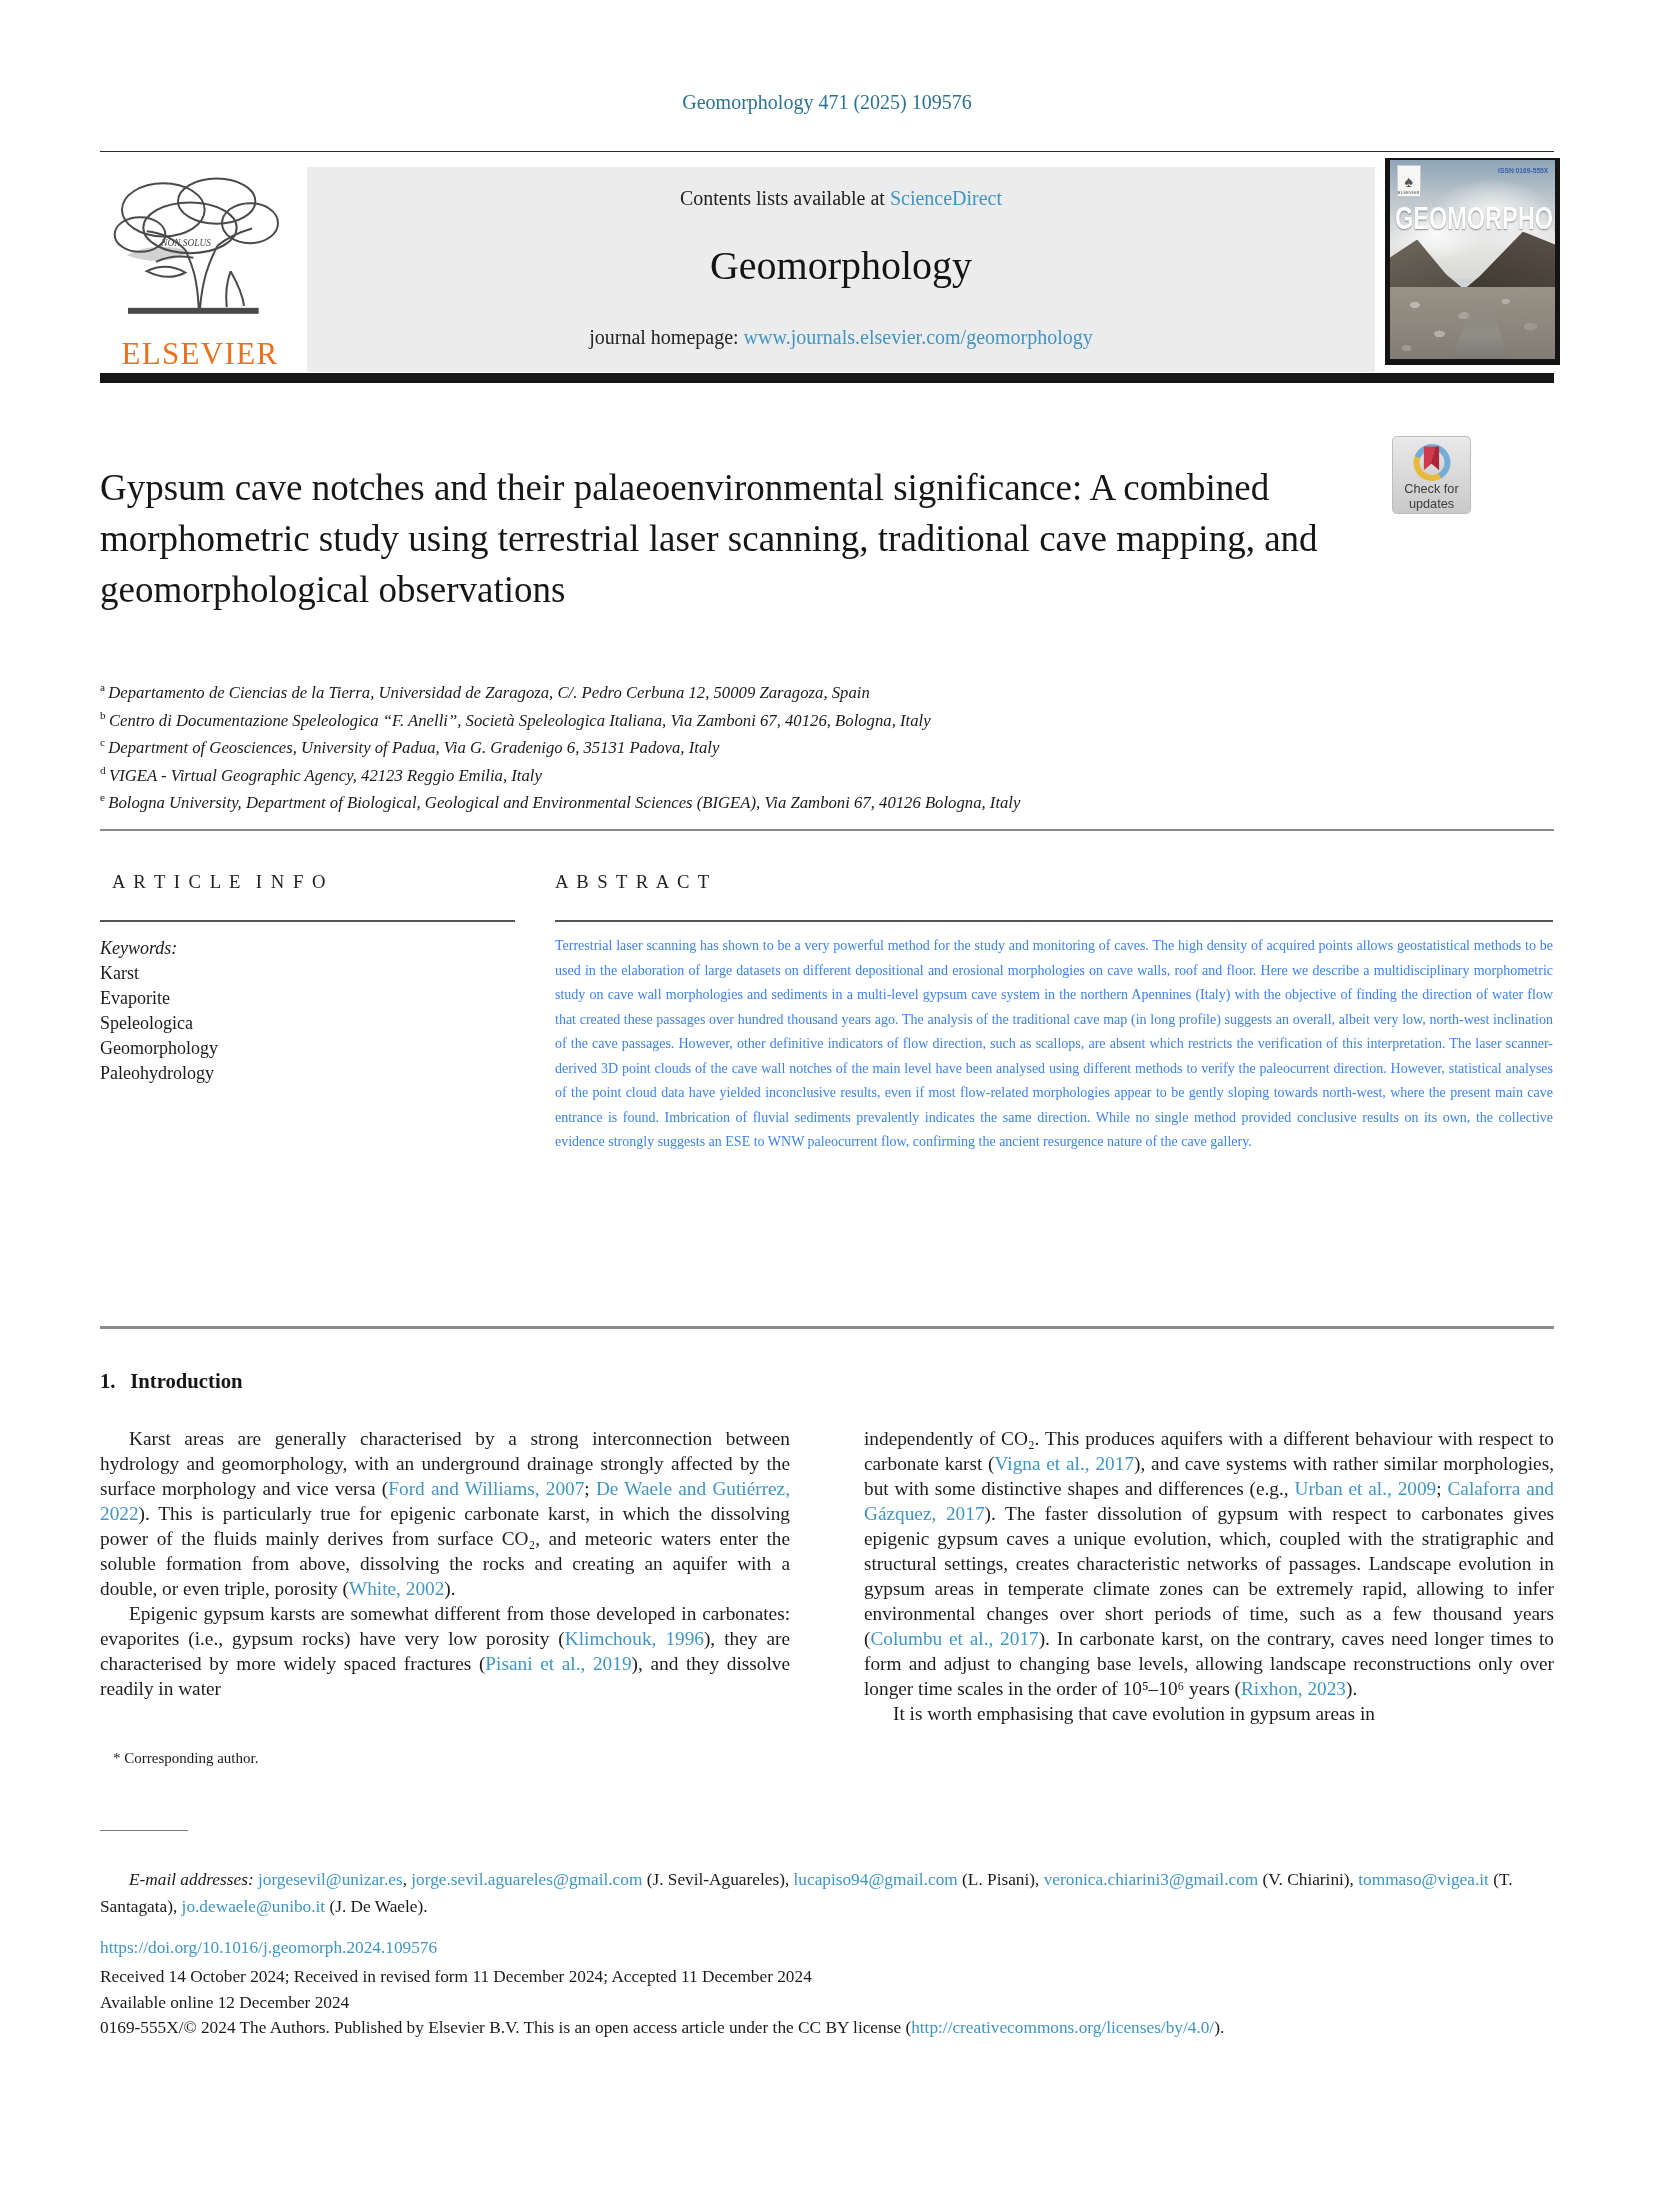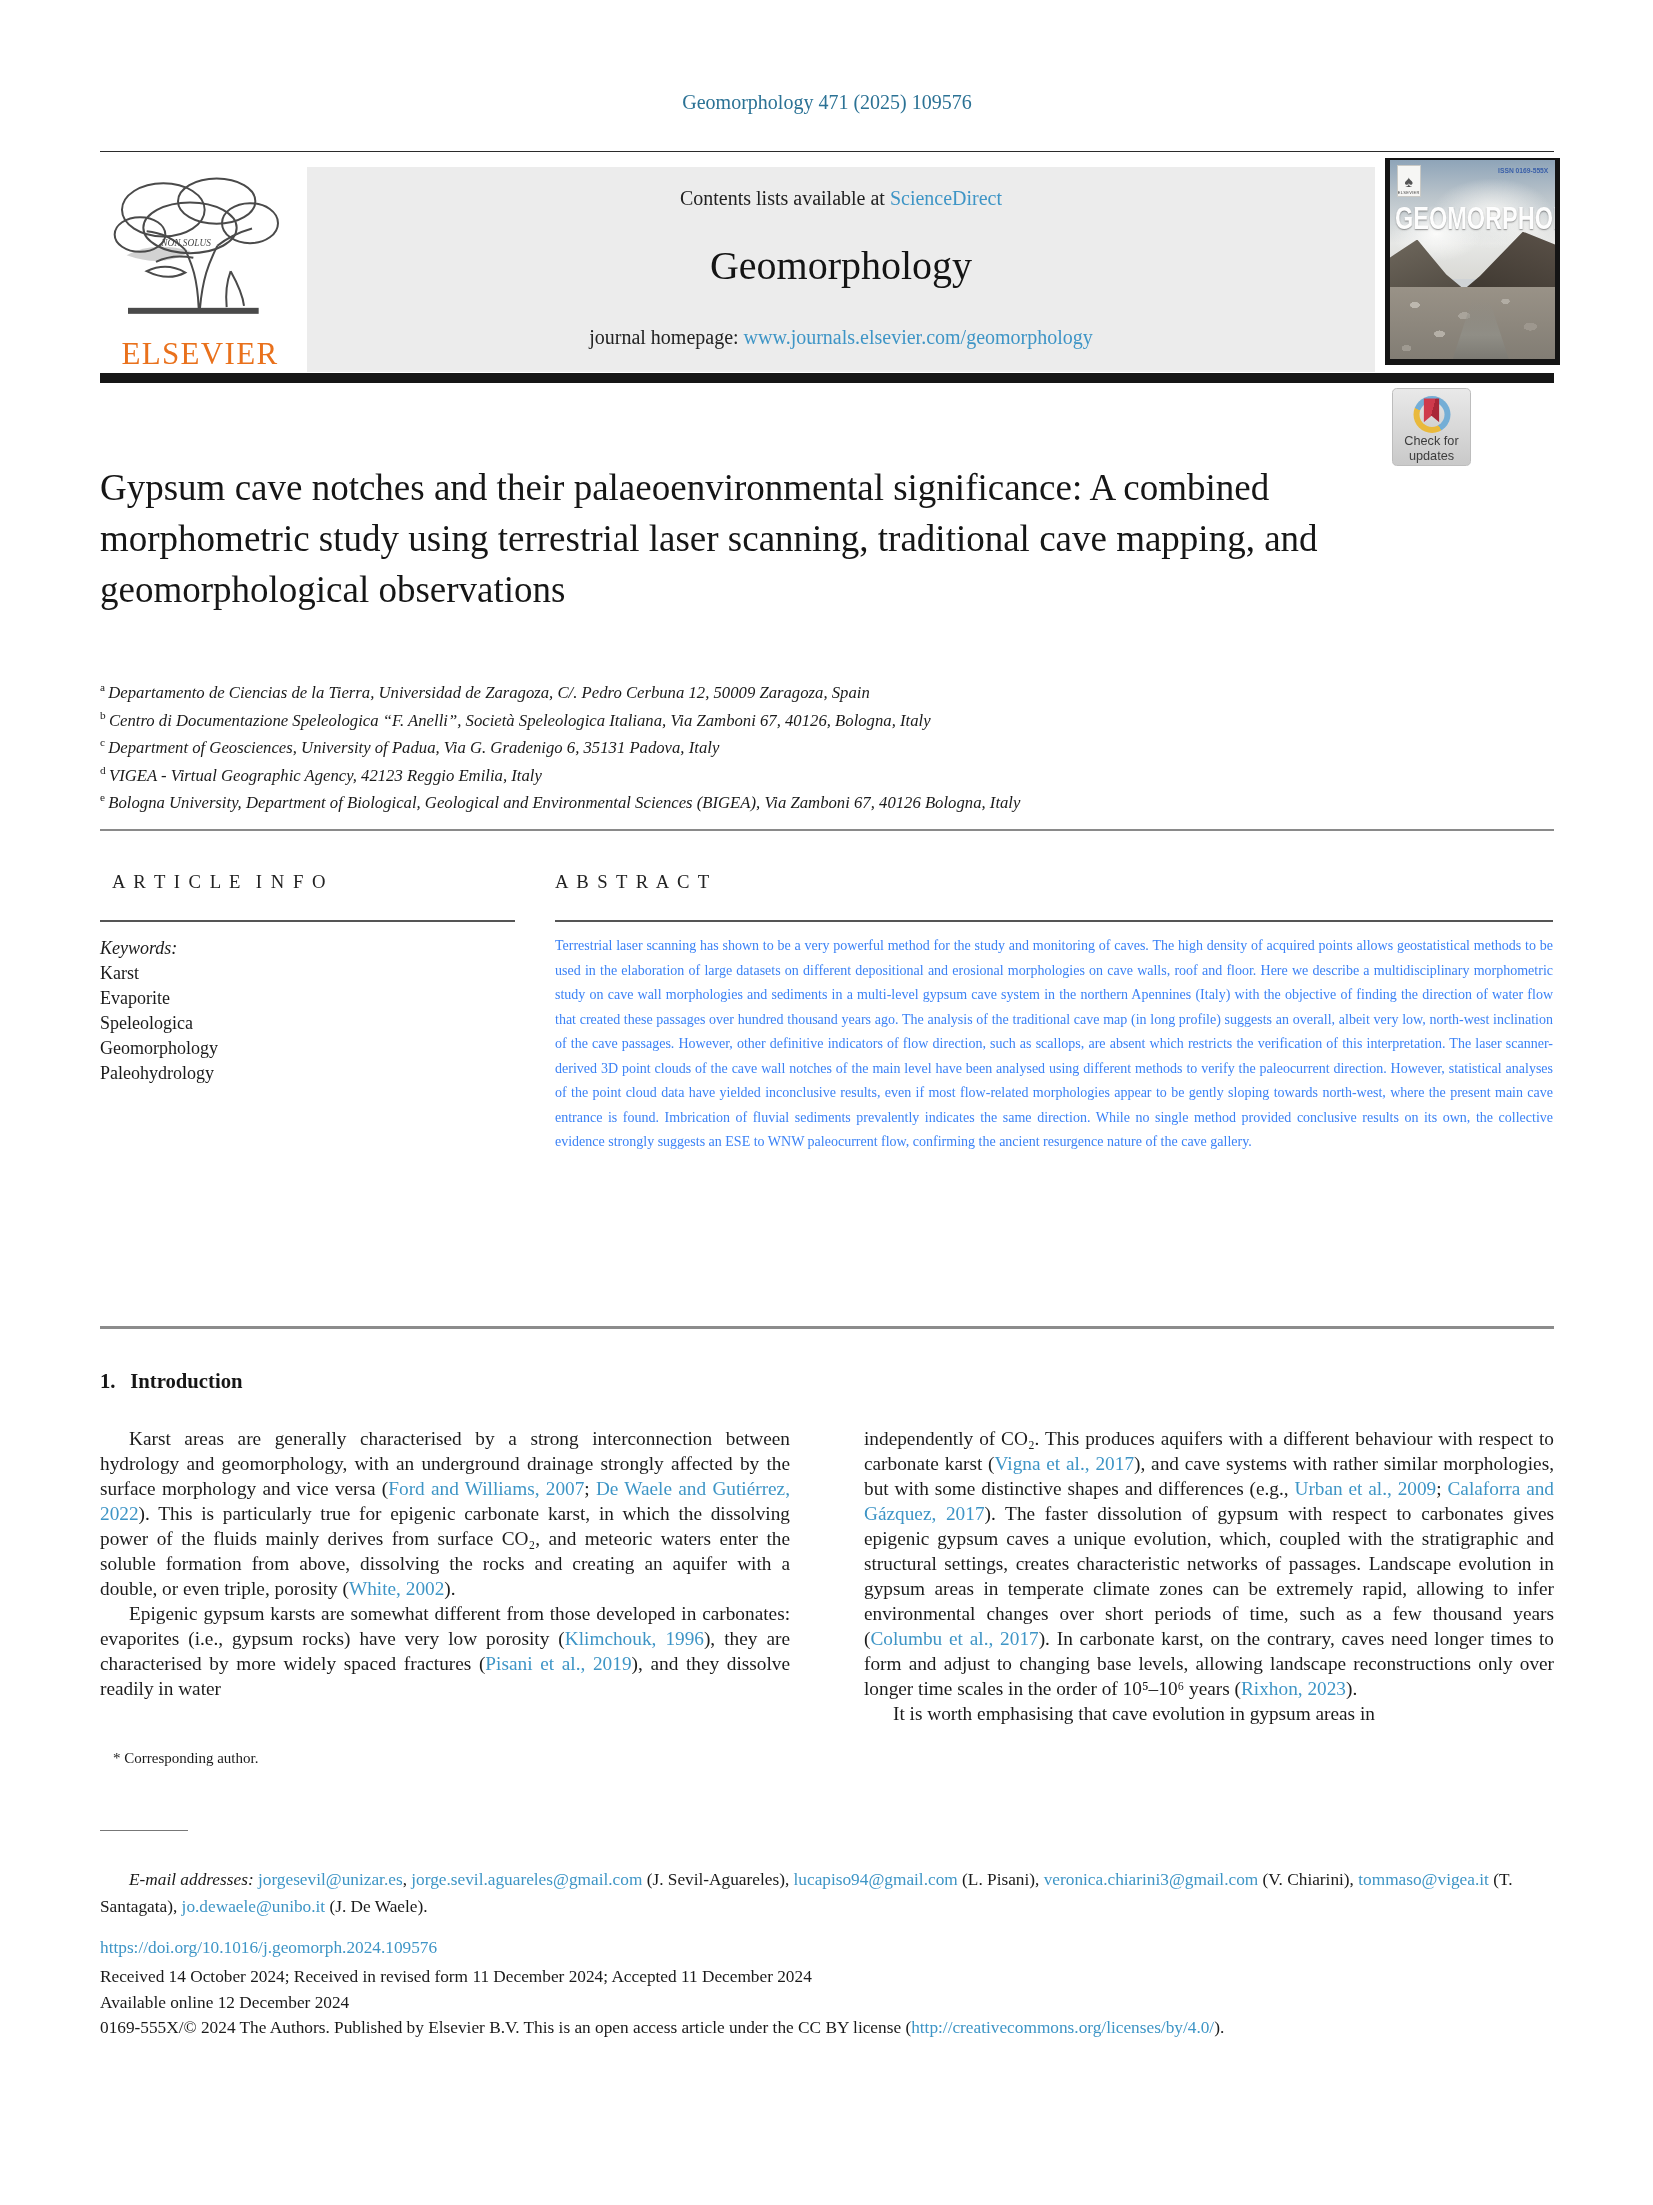--- a/index.html
+++ b/index.html
@@ -64,21 +64,21 @@
   .cover-logo-box { position:absolute; left:6.7px; top:5.3px; width:24px; height:32px; background:#f6f6f4;
     border:0.7px solid #c9c9c5; display:flex; flex-direction:column; align-items:center; justify-content:flex-end; }
   .cover-logo-tree { font-size:16px; line-height:17.3px; color:#555; }
   .cover-logo-word { font-size:4px; letter-spacing:0.3px; color:#444; font-family:"Liberation Sans",sans-serif; padding-bottom:1.3px; }
   .cover-issn { position:absolute; right:6.7px; top:6.7px; font-size:6.7px; font-weight:bold; color:#3a5fa8;
     font-family:"Liberation Sans",sans-serif; }
 
   .black-bar { position:absolute; left:100px; top:373px; width:1454px; height:10px; background:#161616; }
 
   
-  .check-badge { position:absolute; left:1392px; top:388px; width:79px; height:78px; border-radius:4.7px;
+  .check-badge { position:absolute; left:1392px; top:436px; width:79px; height:78px; border-radius:4.7px;
     background:linear-gradient(180deg,#e9e9e9,#c9c9c9); border:0.7px solid #bdbdbd; text-align:center; cursor:pointer; }
   .cfu-ring { position:absolute; left:50%; top:6.7px; transform:translateX(-50%); width:37px; height:37px; border-radius:50%;
     background:conic-gradient(from 150deg, #e9b93c 0 140deg, #74aed6 140deg 360deg); }
   .cfu-ring-hole { position:absolute; left:6px; top:6px; width:25px; height:25px; border-radius:50%;
     background:linear-gradient(180deg,#e2e2e2,#d2d2d2); }
   .cfu-bookmark { position:absolute; left:50%; top:2.7px; transform:translateX(-50%); width:16px; height:24px;
     background:linear-gradient(105deg,#cf3a4c 55%, #a92637 55%);
     clip-path:polygon(0 0,100% 0,100% 100%,50% 72%,0 100%); }
   .cfu-text { position:absolute; left:0; top:45px; width:100%; font-family:"Liberation Sans","DejaVu Sans",sans-serif;
     font-size:12.7px; line-height:14.7px; color:#3c3c3c; }

